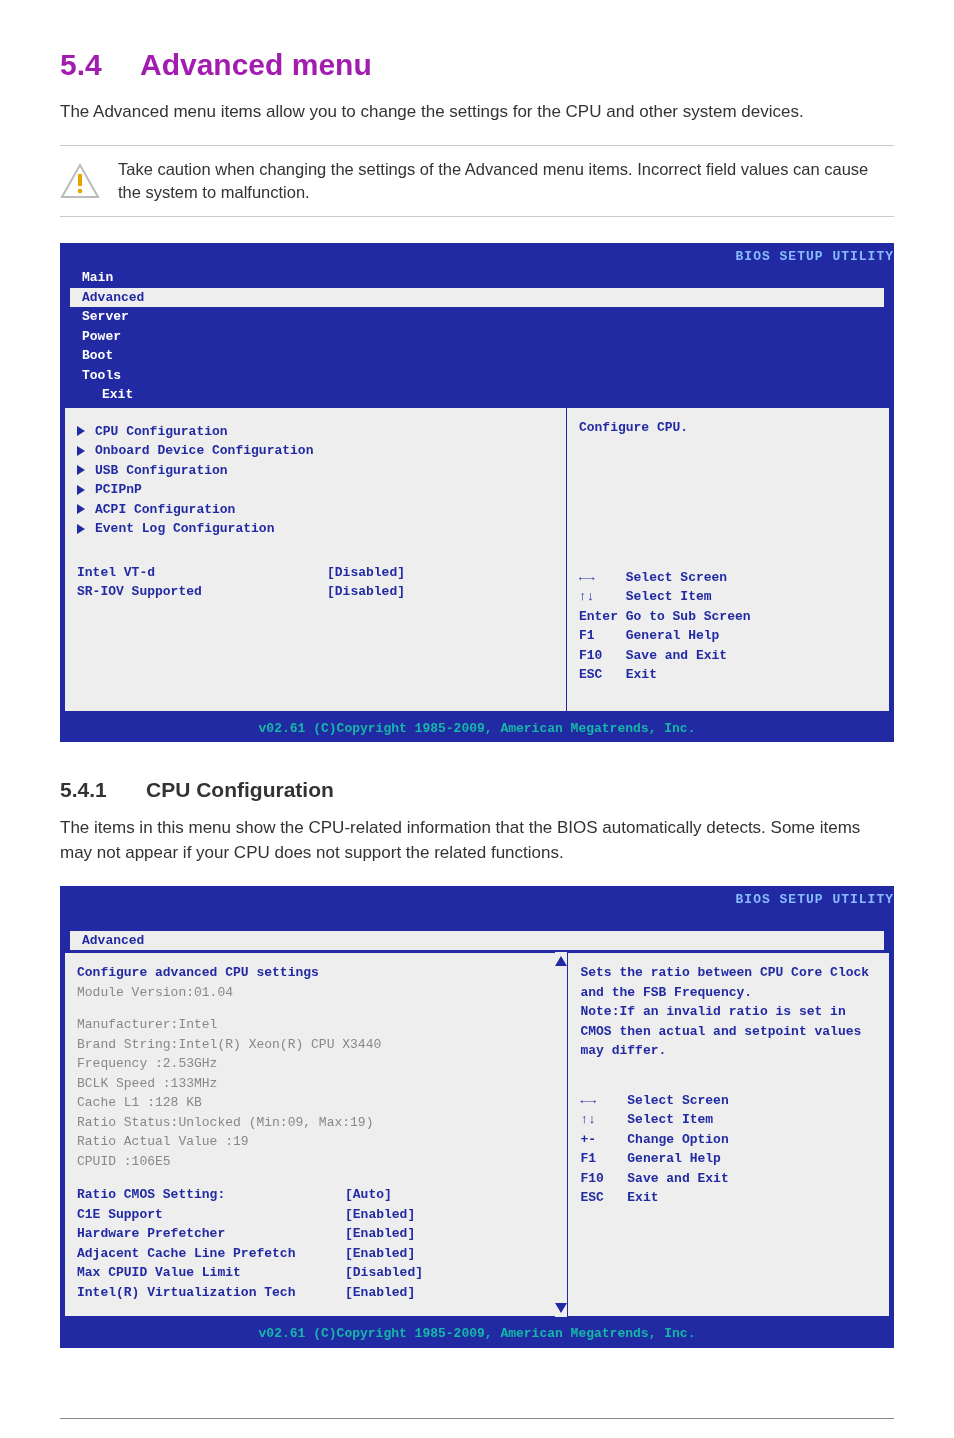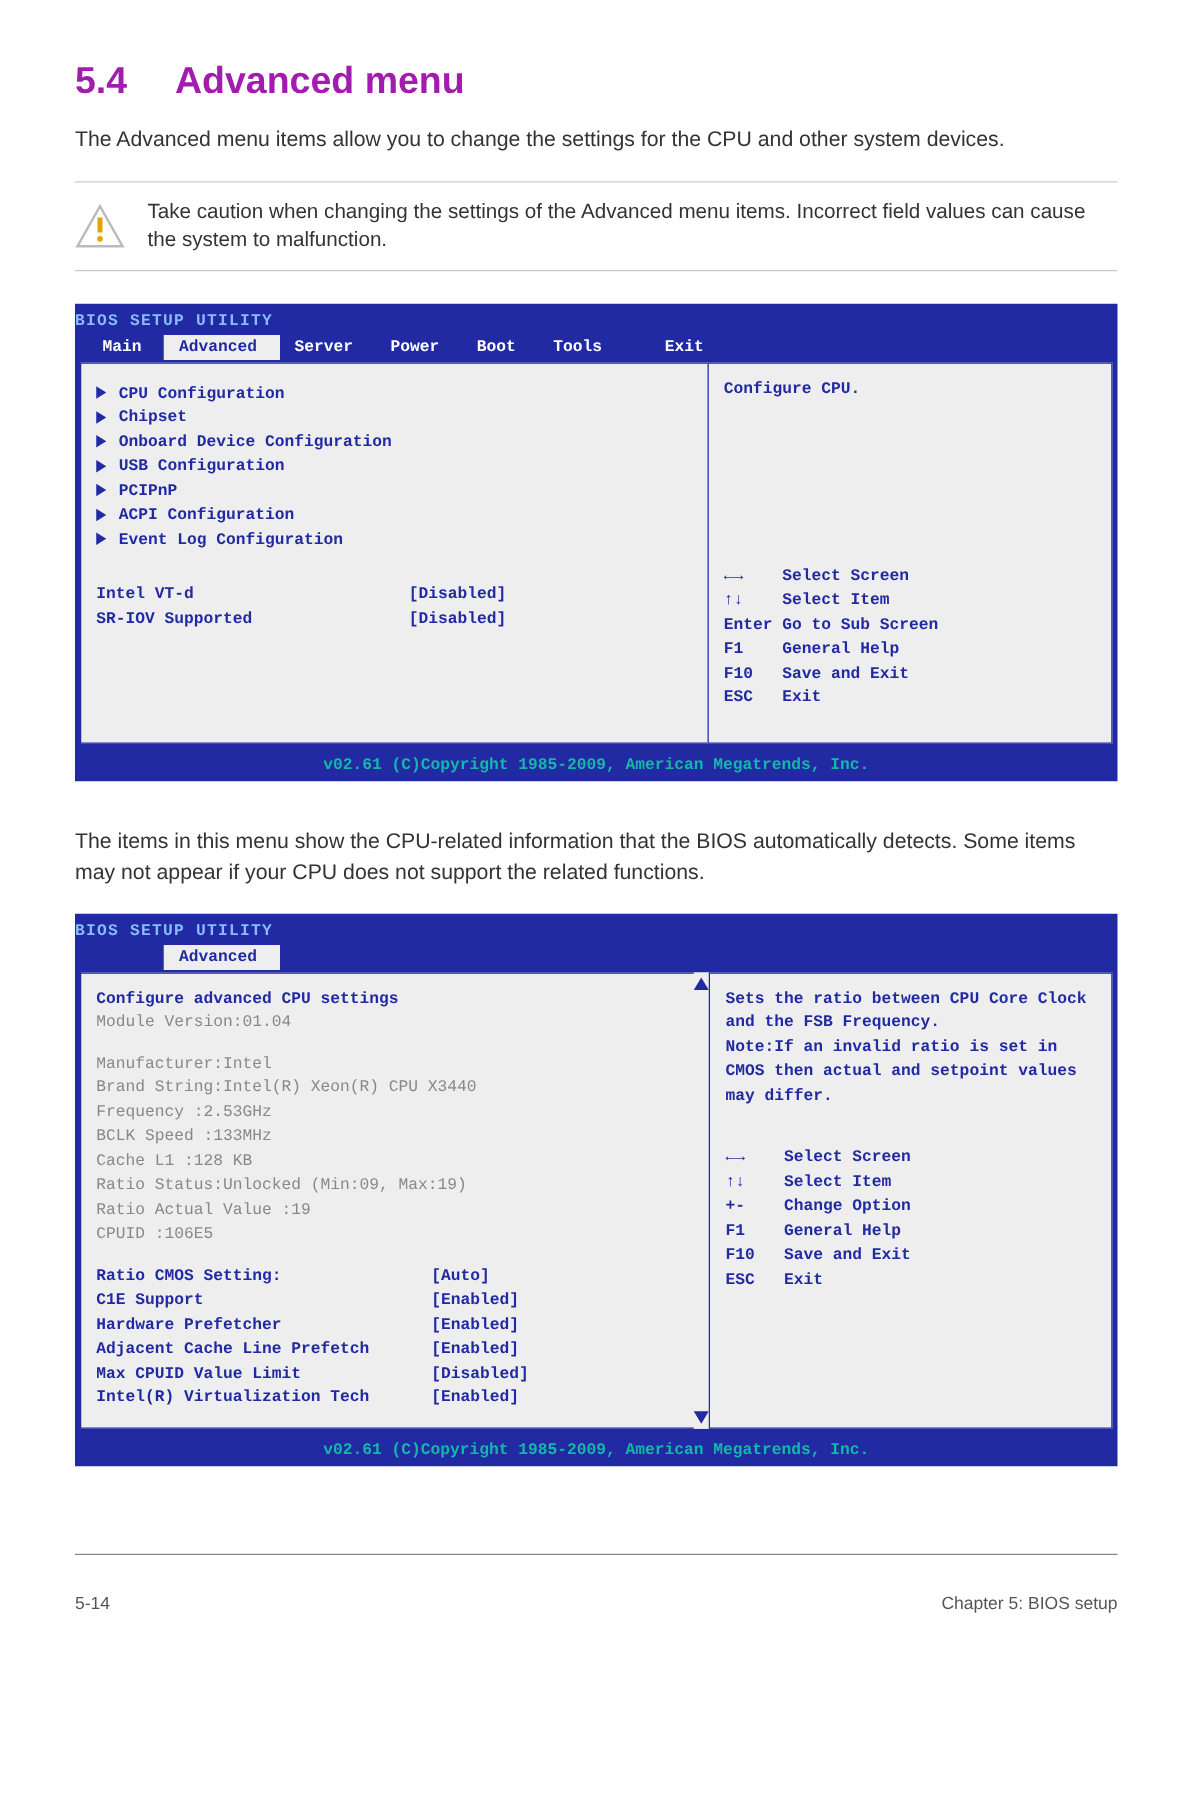--- a/index.html
+++ b/index.html
@@ -52,31 +52,32 @@
     background: #212aa3;
     color: #fff;
     font-family: "Courier New", monospace;
     font-size: 13px;
     line-height: 1.5;
     padding: 0;
     margin-bottom: 36px;
     font-weight: bold;
   }
   .bios-header {
-    text-align: left;
+    text-align: right;
     color: #8bf;
     padding-top: 4px;
     letter-spacing: 1px;
     font-weight: bold;
   }
   .bios-tabs {
     display: flex;
     color: #fff;
     padding: 2px 10px 2px 10px;
     gap: 0;
+    flex-direction: column;
   }
   .bios-tabs span {
     padding: 0 18px 0 12px;
     white-space: pre;
   }
   .bios-tabs .sel {
     background: #eee;
     color: #212aa3;
   }
   .bios-body {
@@ -189,21 +190,20 @@
       <span>Server</span>
       <span>Power</span>
       <span>Boot</span>
       <span>Tools</span>
       <span style="margin-left:20px">Exit</span>
     </div>
     <div class="bios-body">
       <div class="bios-left">
         <div style="height:4px"></div>
         <div class="menuitem"><span class="arrow-tri"></span><span>CPU Configuration</span></div>
-        <div class="menuitem"><span class="arrow-tri"></span><span>Chipset</span></div>
         <div class="menuitem"><span class="arrow-tri"></span><span>Onboard Device Configuration</span></div>
         <div class="menuitem"><span class="arrow-tri"></span><span>USB Configuration</span></div>
         <div class="menuitem"><span class="arrow-tri"></span><span>PCIPnP</span></div>
         <div class="menuitem"><span class="arrow-tri"></span><span>ACPI Configuration</span></div>
         <div class="menuitem"><span class="arrow-tri"></span><span>Event Log Configuration</span></div>
         <div style="height:24px"></div>
         <div class="row"><span style="width:250px;display:inline-block">Intel VT-d</span><span class="val-col">[Disabled]</span></div>
         <div class="row"><span style="width:250px;display:inline-block">SR-IOV Supported</span><span class="val-col">[Disabled]</span></div>
         <div style="height:40px"></div>
       </div>
@@ -215,20 +215,23 @@
         <div class="nav">Enter Go to Sub Screen</div>
         <div class="nav">F1    General Help</div>
         <div class="nav">F10   Save and Exit</div>
         <div class="nav">ESC   Exit</div>
         <div style="height:12px"></div>
       </div>
     </div>
     <div class="bios-footer">v02.61 (C)Copyright 1985-2009, American Megatrends, Inc.</div>
   </div>
 
+  <h2>
+    <span class="num">5.4.1</span><span>CPU Configuration</span>
+  </h2>
   <p class="intro">The items in this menu show the CPU-related information that the BIOS automatically detects. Some items may not appear if your CPU does not support the related functions.</p>
 
   <div class="bios-box" style="margin-bottom:0">
     <div class="bios-header">BIOS SETUP UTILITY</div>
     <div class="bios-tabs">
       <span style="visibility:hidden">Main</span>
       <span class="sel">Advanced</span>
     </div>
     <div class="bios-body">
       <div class="bios-left" style="padding-right:4px">

